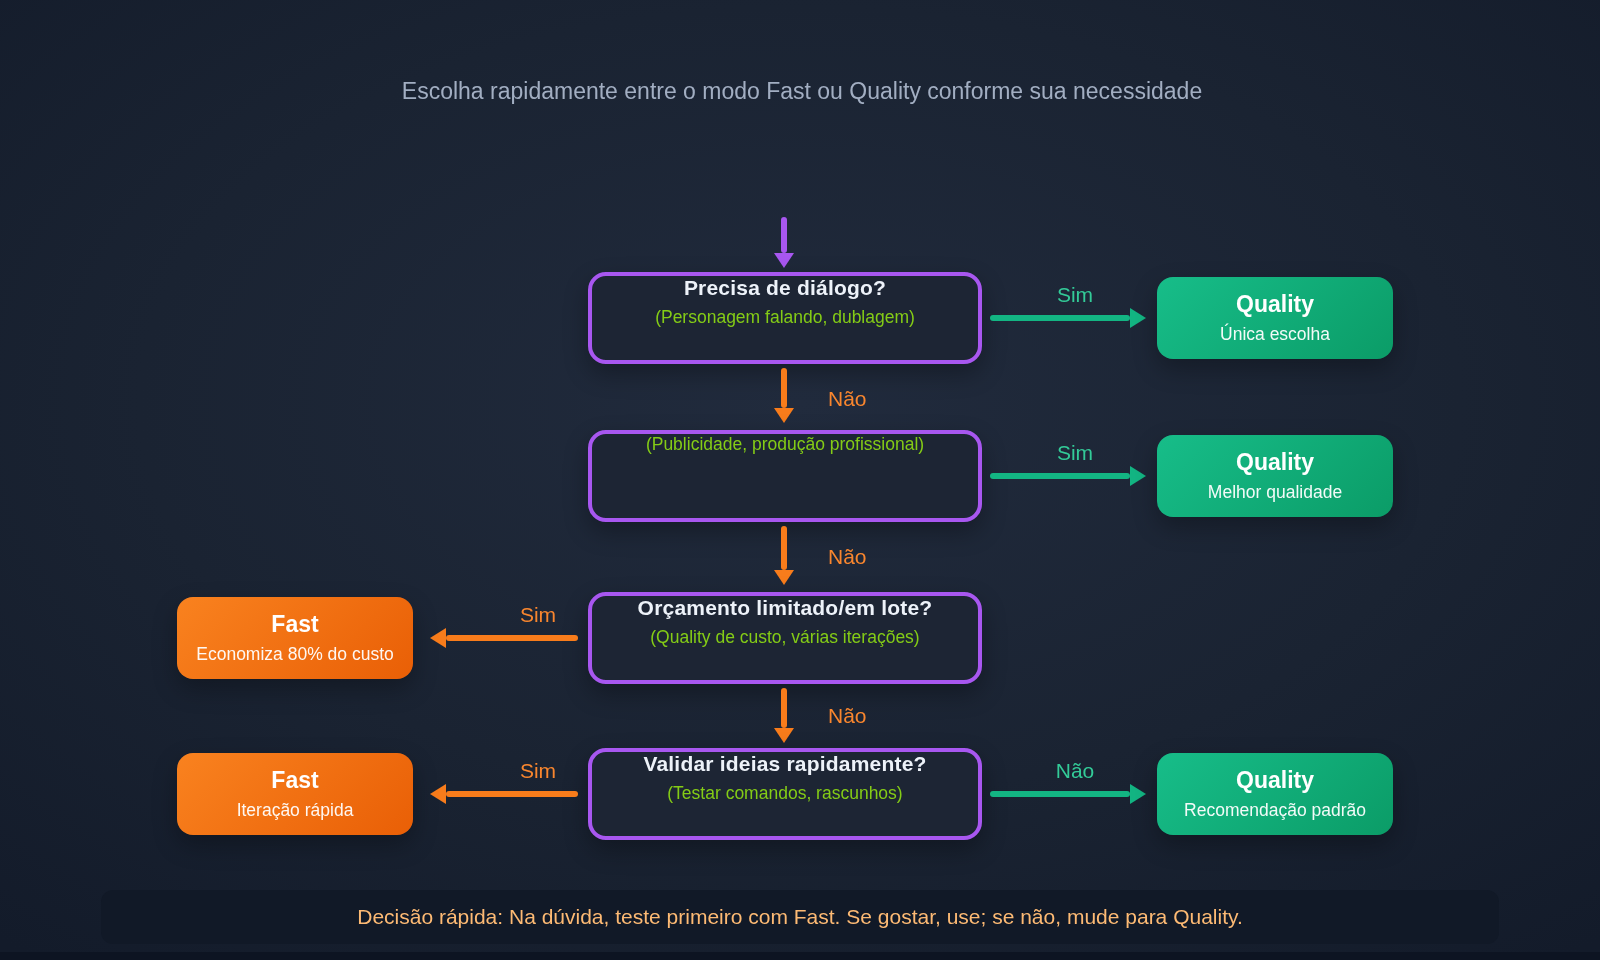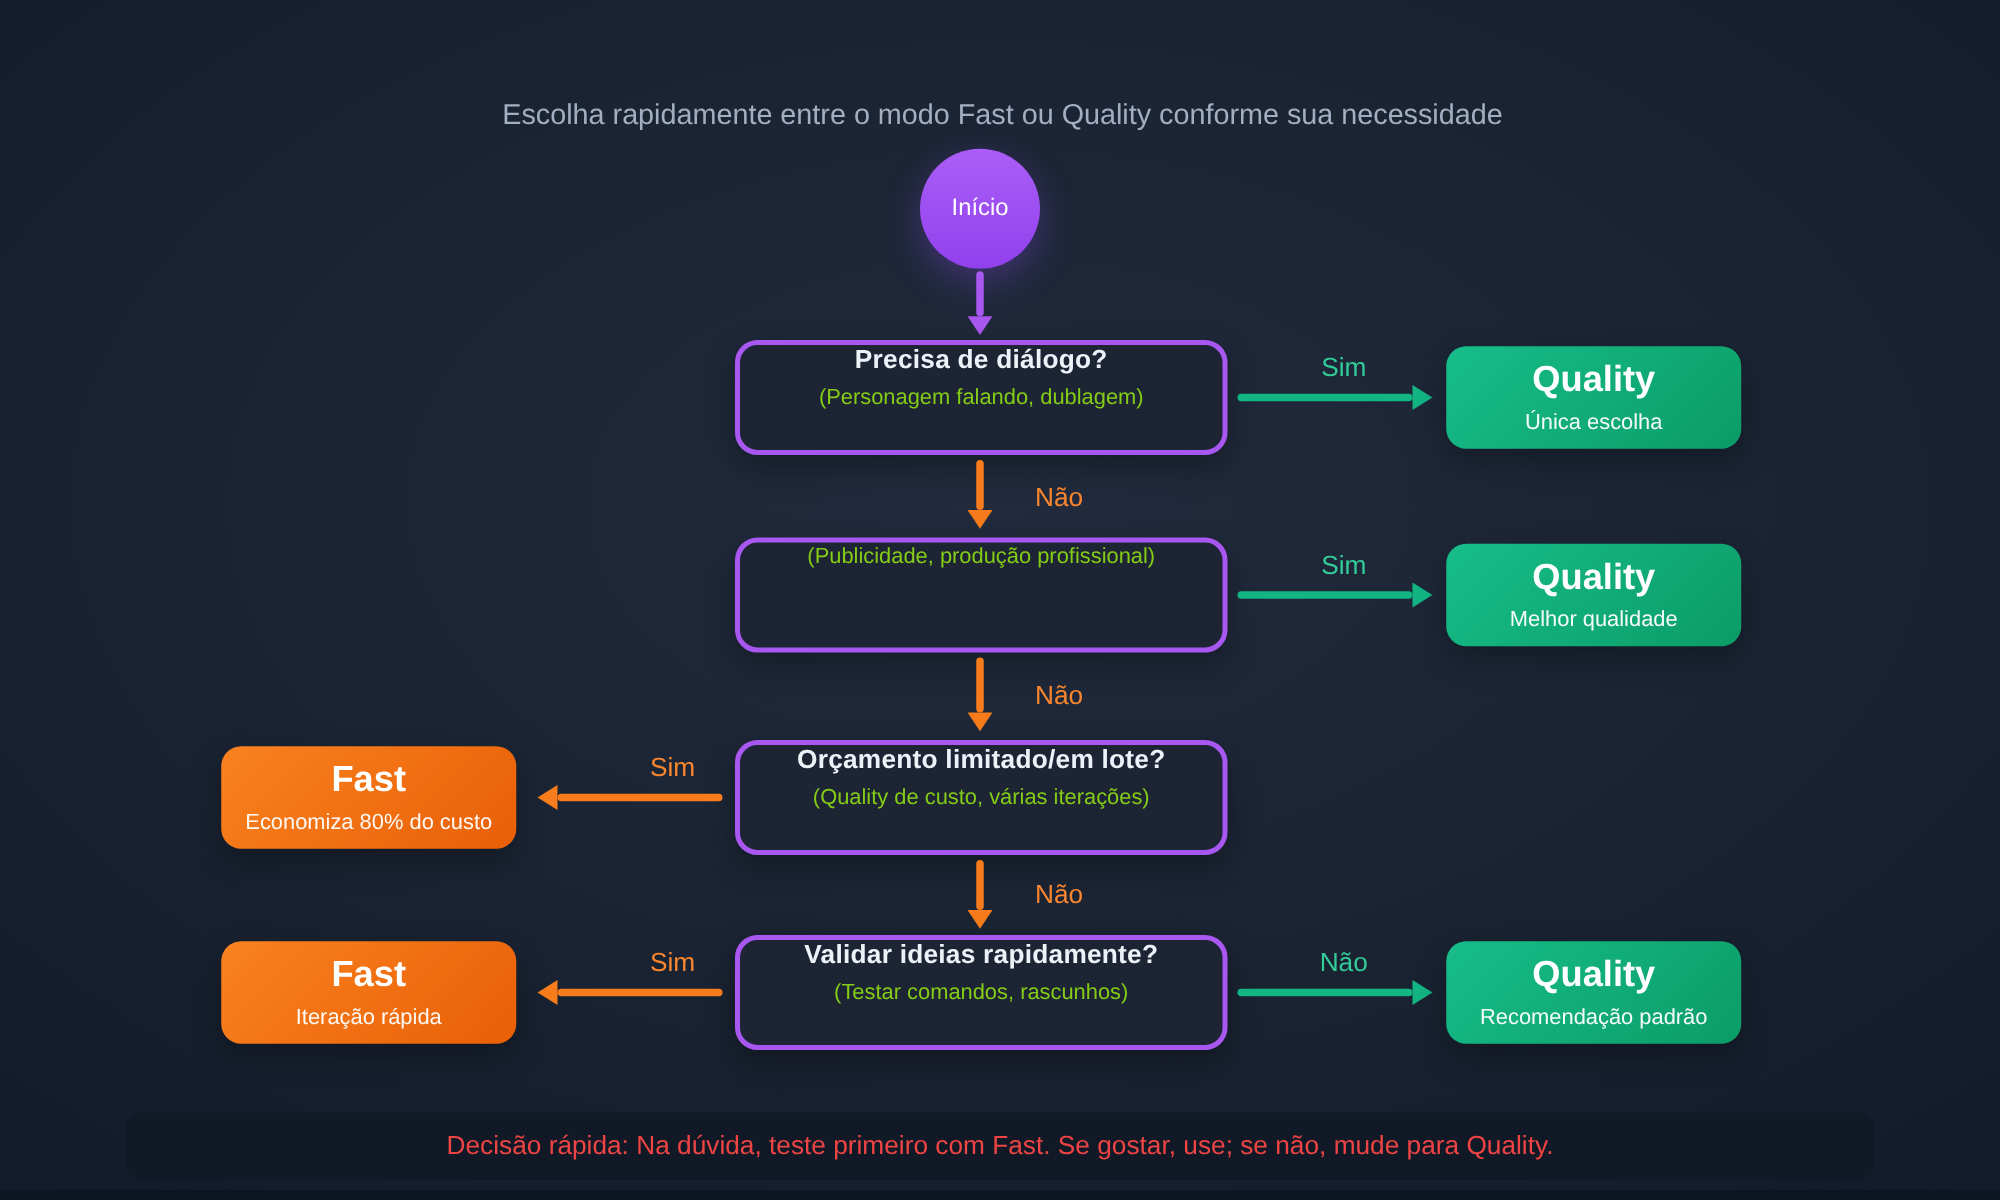--- a/index.html
+++ b/index.html
@@ -32,21 +32,21 @@
     display:flex;flex-direction:column;align-items:center;justify-content:flex-start;gap:7px;
     box-shadow:0 10px 25px rgba(0,0,0,.30)}
   .question{font-size:21px;font-weight:600;color:#edf2f9;letter-spacing:.2px}
   .detail{font-size:17.5px;color:#84cc16}
 
   .node-outcome{position:absolute;width:236px;height:82px;border-radius:16px;
     display:flex;flex-direction:column;align-items:center;justify-content:center;gap:6px;color:#fff;
     box-shadow:0 10px 25px rgba(0,0,0,.28)}
   .node-outcome.quality{background:linear-gradient(135deg,var(--green-light),var(--green-dark))}
   .node-outcome.fast{background:linear-gradient(135deg,var(--orange-light),var(--orange-dark))}
-  .outcome-title{font-size:29px;font-weight:700}
+  .outcome-title{font-size:23px;font-weight:700}
   .outcome-subtitle{font-size:17.5px;color:rgba(255,255,255,.95)}
 
   .arrow-v{position:absolute;width:6px;border-radius:3px}
   .arrow-v .head{position:absolute;top:100%;left:50%;transform:translateX(-50%);width:0;height:0;
     border-left:10px solid transparent;border-right:10px solid transparent;border-top:15px solid}
   .arrow-v.purple{background:var(--purple)} .arrow-v.purple .head{border-top-color:var(--purple)}
   .arrow-v.orange{background:var(--orange)} .arrow-v.orange .head{border-top-color:var(--orange)}
 
   .arrow-h{position:absolute;height:6px;border-radius:3px}
   .arrow-h .head-r{position:absolute;left:100%;top:50%;transform:translateY(-50%);width:0;height:0;
@@ -56,33 +56,30 @@
   .arrow-h.green{background:var(--green)} .arrow-h.green .head-r{border-left-color:var(--green)}
   .arrow-h.orange{background:var(--orange)} .arrow-h.orange .head-l{border-right-color:var(--orange)}
 
   .edge-label{position:absolute;font-size:21px;line-height:28px;width:120px;text-align:center}
   .edge-label.green{color:var(--label-green)}
   .edge-label.orange{color:var(--label-orange)}
   .edge-label.side{width:auto;text-align:left}
 
   .footer-note{position:absolute;left:101px;top:890px;width:1398px;height:54px;border-radius:12px;
     background:#111927;display:flex;align-items:center;justify-content:center;
-    font-size:21px;color:#ef4444}
+    font-size:21px;color:#fdba74}
   .bottom-strip{position:absolute;left:0;top:952px;width:1600px;height:8px;background:#0d1422}
 </style>
 </head>
 <body>
 
 <div class="canvas">
 
   <p class="page-subtitle">Escolha rapidamente entre o modo Fast ou Quality conforme sua necessidade</p>
 
-  <div class="start-node">
-    <span>Início</span>
-  </div>
 
   <div class="arrow-v purple" style="left:781px;top:217px;height:36px">
       <i class="head"></i>
     </div>
 
   <div class="node-decision" style="top:272px">
     <div class="question">Precisa de diálogo?</div>
     <div class="detail">(Personagem falando, dublagem)</div>
   </div>
 

